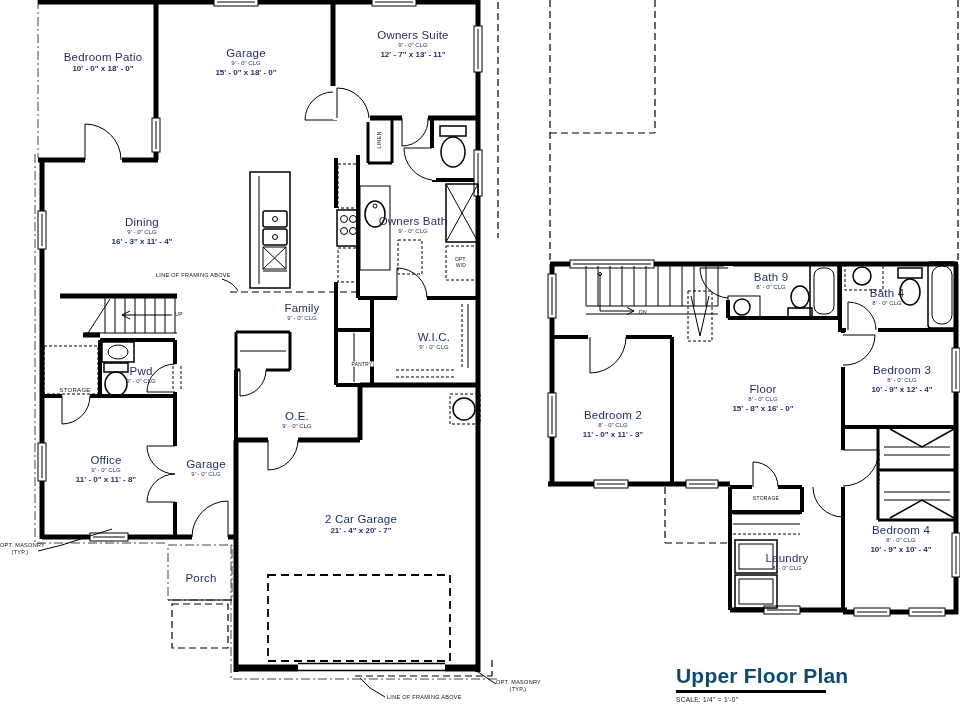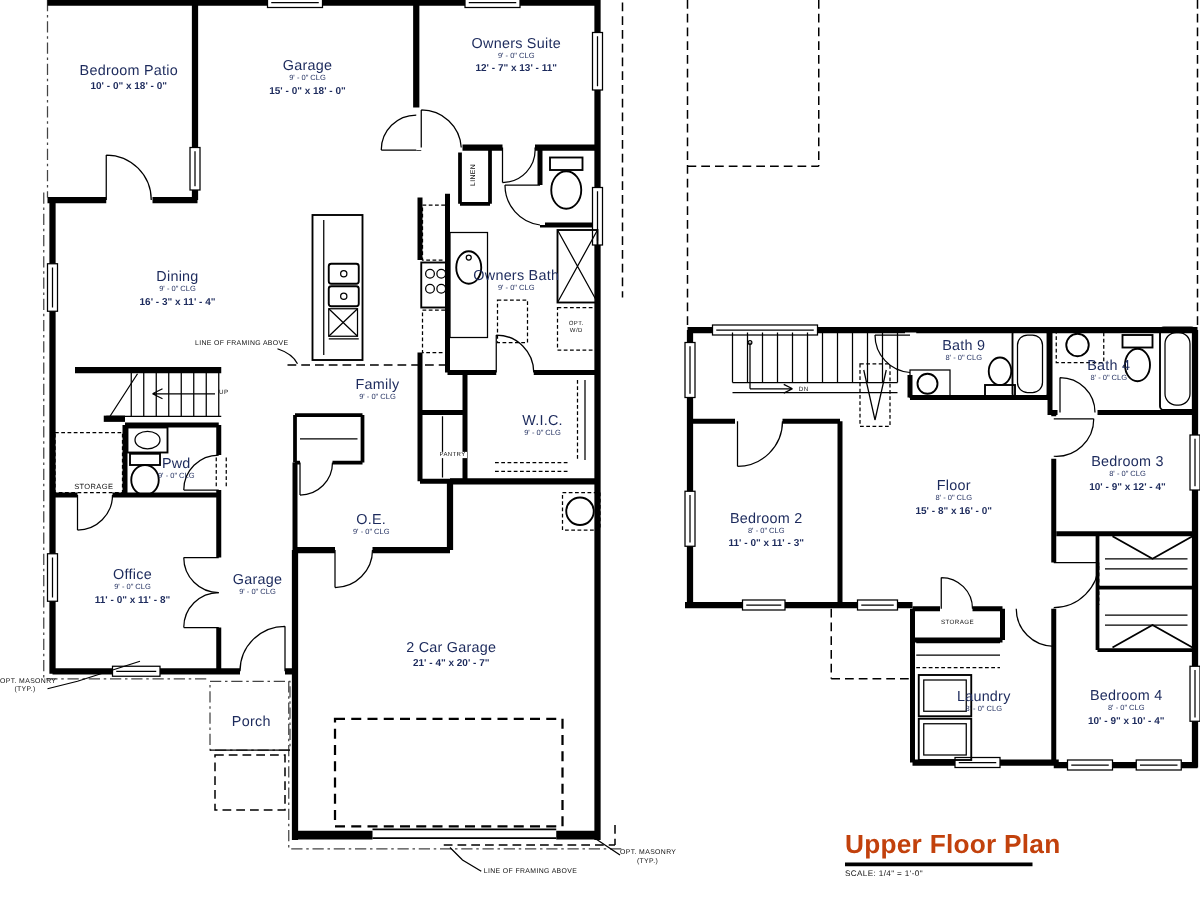--- a/index.html
+++ b/index.html
@@ -26,21 +26,21 @@
               color:#1c2a5c;line-height:1.25;white-space:nowrap;z-index:2}
   .room-name{font-size:11.5px;letter-spacing:.2px}
   .room-clg{font-size:6px}
   .room-dims{font-size:8px;font-weight:700}
   .ann{position:absolute;color:#111;font-size:5.5px;letter-spacing:.3px;white-space:nowrap;z-index:2}
   .center{transform:translate(-50%,-50%)}
   .vert{transform:translate(-50%,-50%) rotate(-90deg)}
   .bg{background:#fff;padding:0 1px}
   .two-line{text-align:center;line-height:1.3}
   .title-block{position:absolute;left:676px;top:664px;z-index:2}
-  .title-text{font-size:21px;font-weight:700;color:#c2410c;letter-spacing:.2px}
+  .title-text{font-size:21px;font-weight:700;color:#0c4a6e;letter-spacing:.2px}
   .title-rule{width:150px;height:2.5px;background:#000;margin-top:2px}
   .scale-text{font-size:6.5px;color:#111;margin-top:3px;letter-spacing:.3px}
 </style>
 </head>
 <body>
 
 <div class="canvas">
 
 <svg width="960" height="720" viewBox="0 0 960 720">
 
@@ -440,21 +440,21 @@
 <div class="room-label" style="left:763px;top:398px">
   <div class="room-name">Floor</div>
   <div class="room-clg">8' - 0" CLG</div>
   <div class="room-dims">15' - 8" x 16' - 0"</div>
 </div>
 <div class="room-label" style="left:902px;top:379px">
   <div class="room-name">Bedroom 3</div>
   <div class="room-clg">8' - 0" CLG</div>
   <div class="room-dims">10' - 9" x 12' - 4"</div>
 </div>
-<div class="room-label" style="left:901px;top:566px">
+<div class="room-label" style="left:901px;top:539px">
   <div class="room-name">Bedroom 4</div>
   <div class="room-clg">8' - 0" CLG</div>
   <div class="room-dims">10' - 9" x 10' - 4"</div>
 </div>
 <div class="room-label" style="left:787px;top:562px">
   <div class="room-name">Laundry</div>
   <div class="room-clg">8' - 0" CLG</div>
 </div>
 
 <div class="ann center bg" style="left:766px;top:498px;font-size:5px">STORAGE</div>

